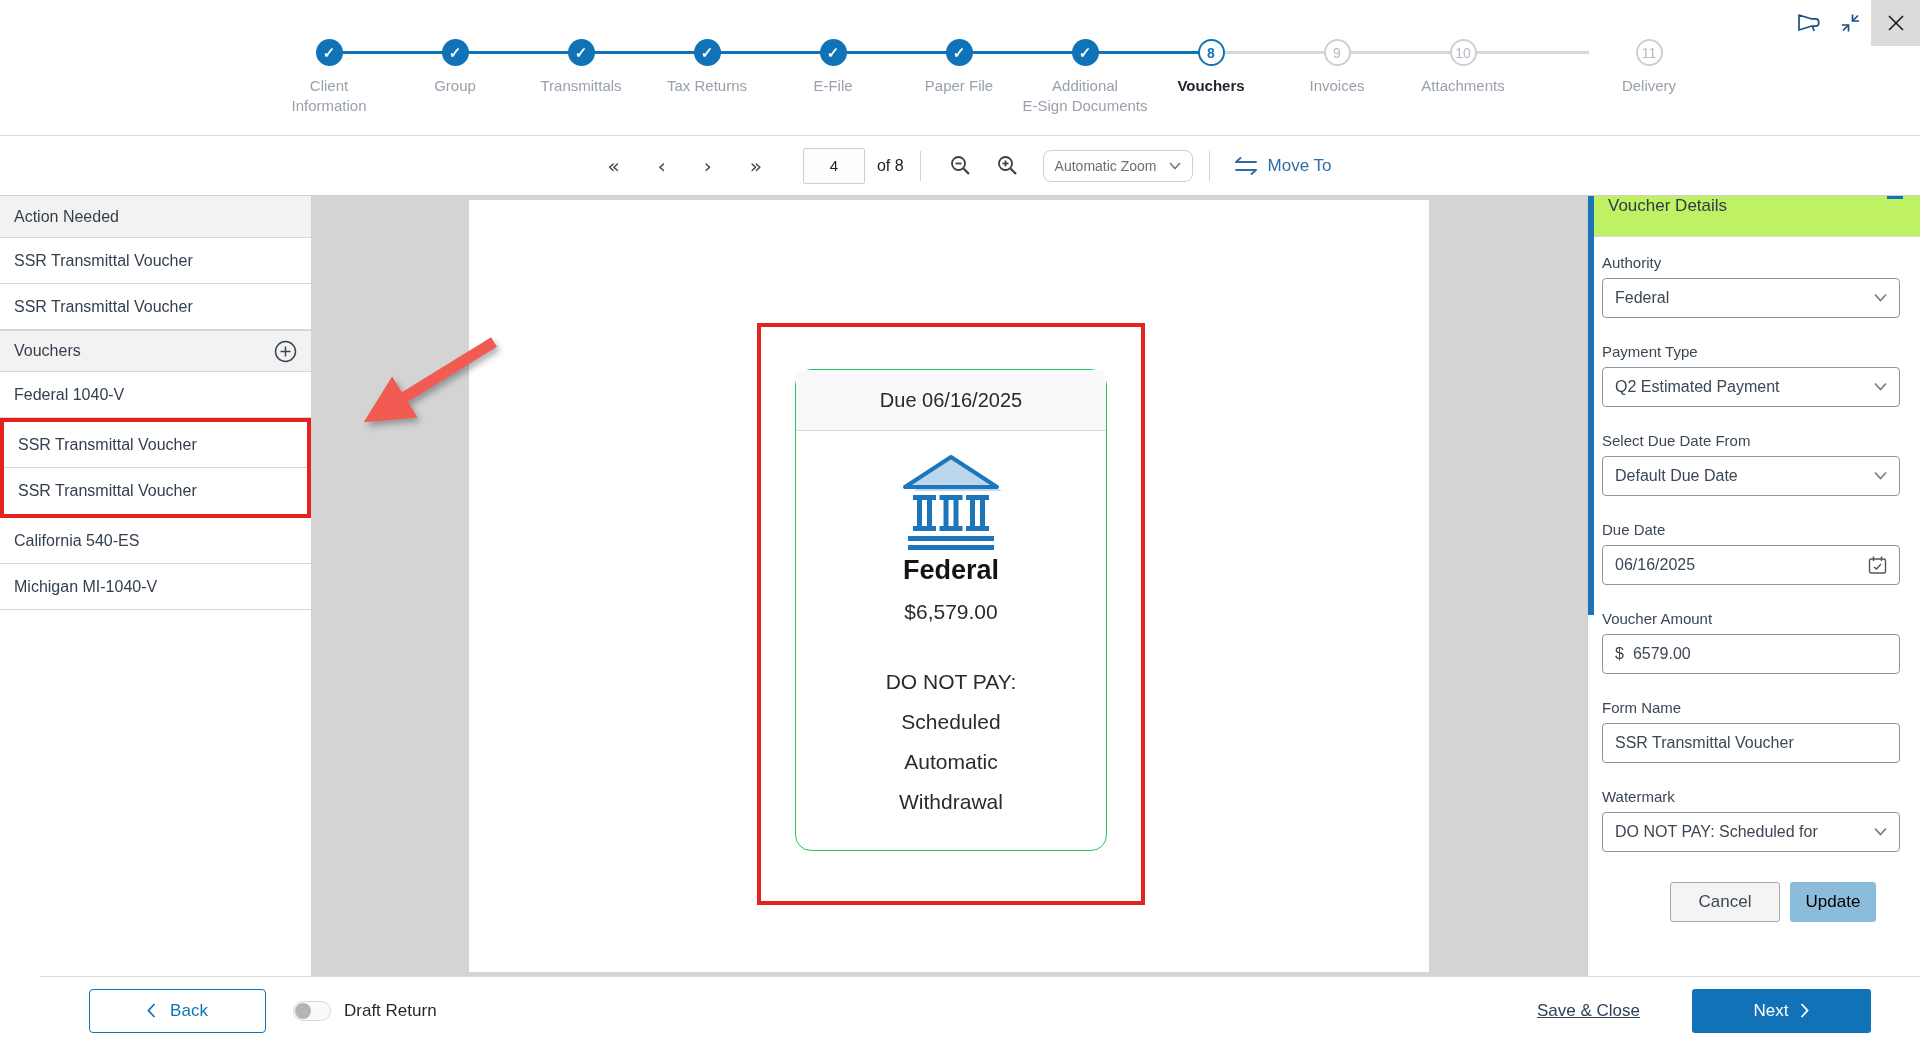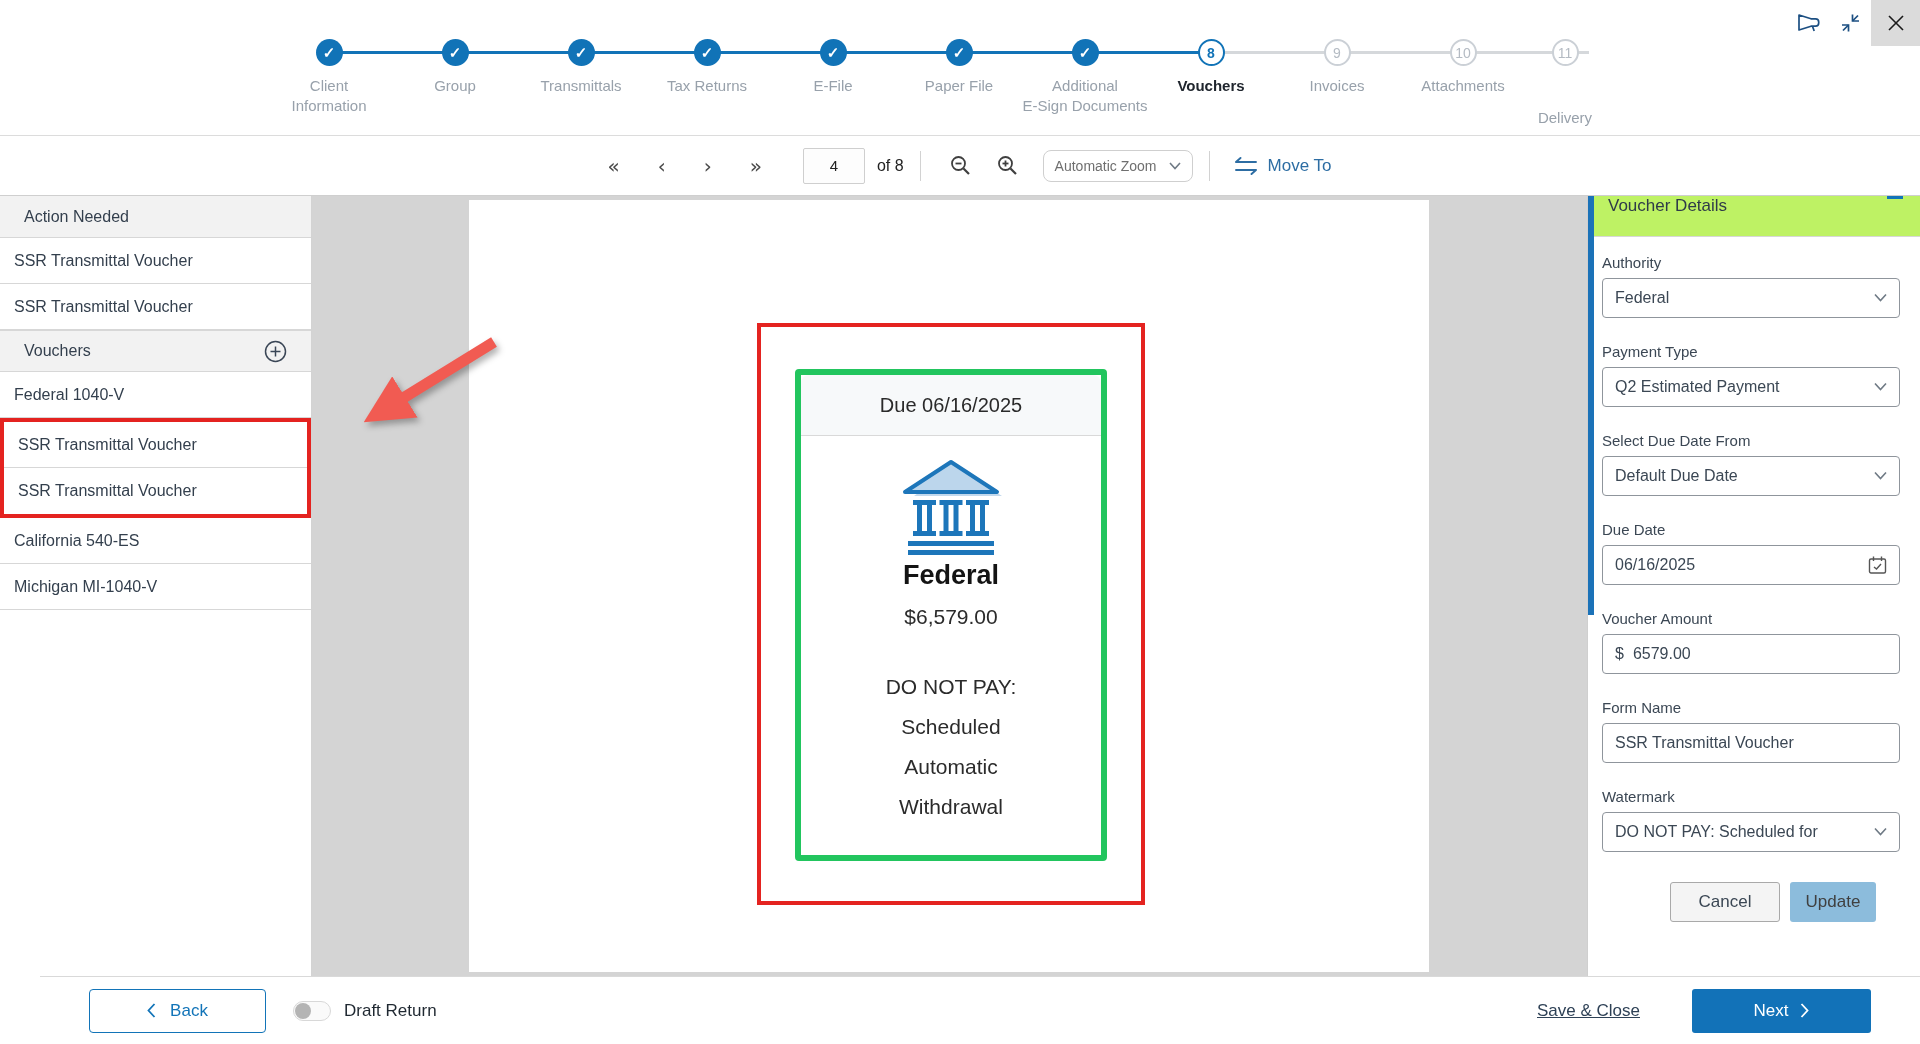--- a/index.html
+++ b/index.html
@@ -30,53 +30,53 @@
   .tsep { width:1px; height:30px; background:#d2d2d2; margin:0 16px; }
   .mag-btn { background:none; border:none; padding:0 13px; cursor:pointer; display:flex; align-items:center; }
   .zoom-select { width:150px; height:32px; margin-left:12px; border:1px solid #cfcfcf; border-radius:8px; background:#fff; display:flex; align-items:center; justify-content:space-between; padding:0 11px; font-size:14px; color:#6f6f6f; cursor:pointer;text-align:center; }
   .move-to { display:flex; align-items:center; gap:10px; background:none; border:none; color:#2d6da3; font-size:17px; cursor:pointer; margin-left:8px; }
 
   
   .body { flex:1 1 auto; display:flex; min-height:0; }
 
   
   .sidebar { width:312px; flex:0 0 auto; background:#fff; border-right:1px solid #d3d3d3; }
-  .sb-header { height:42px; background:#f2f2f2; border-bottom:1px solid #d7d7d7; display:flex; align-items:center; justify-content:space-between; padding:0 24px; font-size:16px; color:#333f4d; font-weight:500; }
+  .sb-header { height:42px; background:#f2f2f2; border-bottom:1px solid #d7d7d7; display:flex; align-items:center; justify-content:space-between; padding:0 14px; font-size:16px; color:#333f4d; font-weight:500; }
   .sidebar > .sb-header:not(:first-child) { border-top:1px solid #d7d7d7; }
   .sb-item { height:46px; border-bottom:1px solid #d7d7d7; display:flex; align-items:center; padding:0 14px; font-size:16px; color:#333f4d; background:#fff; cursor:pointer; }
   .add-btn { background:none; border:none; padding:0; display:flex; cursor:pointer; }
   .red-wrap { border:4px solid #e42320; }
   .red-wrap .sb-item:last-child { border-bottom:none; }
 
   
   .viewer { flex:1 1 auto; position:relative; background:#d4d4d4; overflow:hidden; }
   .page { position:absolute; left:157px; top:4px; width:960px; height:772px; background:#fff; }
   .red-box { position:absolute; left:288px; top:123px; width:388px; height:582px; border:4px solid #e42320; }
-  .v-card { width:312px; margin:42px auto 0; border:6px solid #22c55e; border-radius:4px; background:#fff; }
+  .v-card { width:312px; margin:42px auto 0; border:1px solid #22c55e; border-radius:16px; background:#fff; }
   .v-head { height:61px; background:#f7f9fa; border-bottom:1px solid #d9d9d9; border-radius:8px 8px 0 0; display:flex; align-items:center; justify-content:center; font-size:20px; color:#2a2a2a; }
   .v-body { display:flex; flex-direction:column; align-items:center; padding:20px 0 28px; }
   .v-auth { font-size:27px; font-weight:700; color:#141414; margin-top:4px; }
   .v-amount { font-size:21px; color:#2b2b2b; margin-top:14px; }
   .v-wm { margin-top:38px; text-align:center; font-size:21px; color:#2b2b2b; line-height:40px; }
   .arrow-overlay { position:absolute; left:0; top:0; pointer-events:none; filter:drop-shadow(3px 4px 3px rgba(0,0,0,0.3)); }
 
   
   .panel { width:333px; flex:0 0 auto; background:#fff; border-left:1px solid #cfcfcf; position:relative; }
   .panel-thumb { position:absolute; left:0; top:0; width:6px; height:419px; background:#1b72b8; z-index:2; }
   .panel-header { height:41px; background:#bef264; border-bottom:1px solid #d7d7d7; display:flex; justify-content:space-between; padding:0 17px 0 20px; font-size:17px; color:#2f3b49; font-weight:500; }
   .collapse-minus { width:16px; height:3px; background:#1274b8; border:none; cursor:pointer; }
   .fields { padding:17px 20px 0 14px; }
   .field { margin-bottom:25px; }
   .f-label { font-size:15px; color:#3b4754; margin-bottom:7px; }
   .f-box { height:40px; border:1px solid #8f959c; border-radius:4px; display:flex; align-items:center; padding:0 34px 0 12px; font-size:16px; color:#3b4754; background:#fff; position:relative; cursor:pointer; white-space:nowrap; overflow:hidden; }
   .f-box .prefix { margin-right:9px; }
   .f-box svg { position:absolute; right:12px; top:50%; transform:translateY(-50%); }
   .actions { display:flex; justify-content:flex-end; gap:10px; padding:5px 44px 0 0; }
   .btn-cancel { width:110px; height:40px; background:#f4f4f4; border:1px solid #a9a9a9; border-radius:3px; font-size:17px; color:#3b4754; cursor:pointer; font-family:Liberation Sans, sans-serif; }
-  .btn-update { width:86px; height:40px; background:#8cbcdc; border:none; border-radius:3px; color:#404040; font-size:17px; cursor:pointer; font-family:"Liberation Sans", sans-serif; }
+  .btn-update { width:86px; height:40px; background:#8cbcdc; border:none; border-radius:3px; color:#000000; font-size:17px; cursor:pointer; font-family:"Liberation Sans", sans-serif; }
 
   
   .footer { height:68px; flex:0 0 auto; background:#fff; border-top:1px solid #d9d9d9; display:flex; align-items:center; padding:0 49px;margin-left:40px; }
   .btn-back { width:177px; height:44px; border:1px solid #1274b8; border-radius:4px; background:#fff; color:#1274b8; font-size:17px; display:flex; align-items:center; justify-content:center; gap:14px; cursor:pointer; font-family:"Liberation Sans", sans-serif; }
   .toggle { margin-left:27px; width:38px; height:20px; border-radius:10px; background:#fafafa; border:1px solid #d8d8d8; position:relative; cursor:pointer; }
   .knob { position:absolute; left:1px; top:1px; width:16px; height:16px; border-radius:50%; background:#b4b4b4; }
   .draft { margin-left:13px; font-size:17px; color:#1f2831; }
   .spacer { flex:1; }
   .save-close { color:#2e4156; font-size:17px; text-decoration:underline; margin-right:52px; cursor:pointer; }
   .btn-next { width:179px; height:44px; background:#1272b8; color:#fff; border:none; border-radius:3px; font-size:17px; display:flex; align-items:center; justify-content:center; gap:12px; cursor:pointer; font-family:"Liberation Sans", sans-serif; }
@@ -133,21 +133,21 @@
         <div class="step todo" style="left: 1008px;">
           <div class="step-circle">9</div>
           <div class="step-label">Invoices</div>
         </div>
         <div class="conn gray" style="left: 1071px;"></div>
         <div class="step todo" style="left: 1134px;">
           <div class="step-circle">10</div>
           <div class="step-label">Attachments</div>
         </div>
         <div class="conn gray" style="left: 1197px;"></div>
-        <div class="step todo" style="left: 1236px; gap: 32px;">
+        <div class="step todo" style="left: 1320px;">
           <div class="step-circle">11</div>
           <div class="step-label">Delivery</div>
         </div>
       </div>
     <div class="topbar-icons">
       <button class="icon-btn">
         <svg width="24" height="20" viewBox="0 0 24 20" fill="none" stroke="#1c4f82" stroke-width="1.7" stroke-linejoin="round">
           <path d="M3 2 L3 17 L15 13.2 L19.5 13.2 A3.2 3.2 0 0 0 22.7 10 L22.7 9 A3.2 3.2 0 0 0 19.5 5.8 L15 5.8 Z"></path>
           <path d="M16.5 13.4 L18.2 18"></path>
         </svg>

